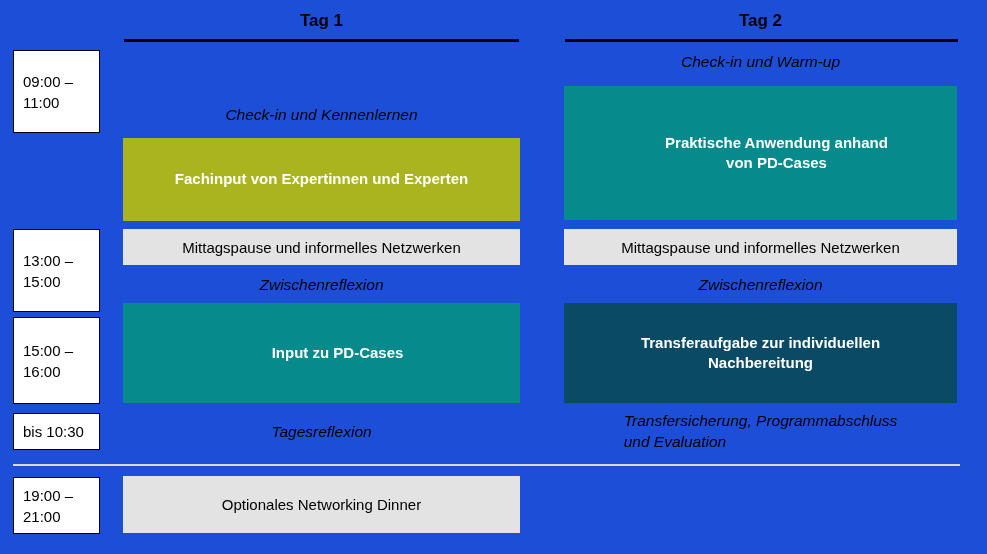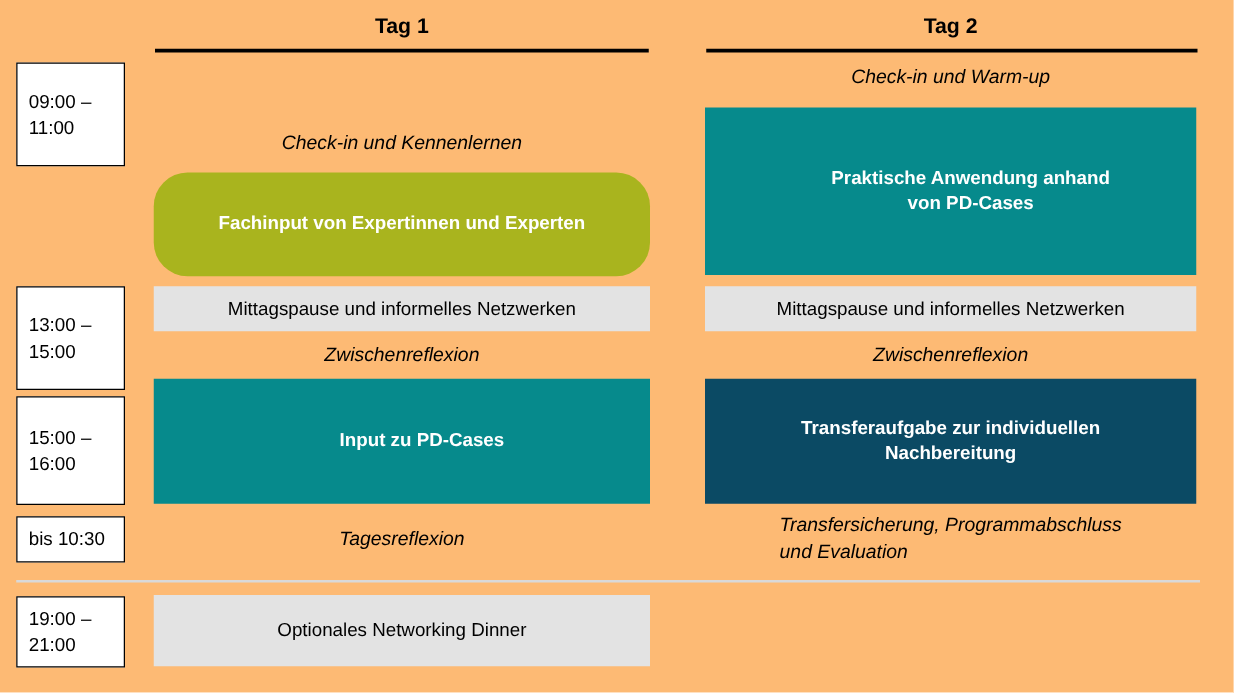--- a/index.html
+++ b/index.html
@@ -1,20 +1,20 @@
 <!DOCTYPE html>
 <html><head>
 <meta charset="utf-8">
 <style>
   html, body { margin: 0; padding: 0; background: #ffffff; }
   .canvas {
     position: relative;
     width: 987px;
     height: 554px;
-    background: #fdba74;
+    background: #1d4ed8;
     font-family: "Liberation Sans", "DejaVu Sans", sans-serif;
     color: #000000;
     overflow: hidden;
   }
   .abs { position: absolute; box-sizing: border-box; }
 
   
   .day-title {
     font-size: 17px;
     font-weight: bold;
@@ -97,21 +97,21 @@
   <div class="abs time-box" style="top:229px; height:83px;">13:00 –
 15:00</div>
   <div class="abs time-box" style="top:317px; height:87px;">15:00 –
 16:00</div>
   <div class="abs time-box" style="top:413px; height:37px;">bis 10:30</div>
   <div class="abs time-box" style="top:477px; height:57px;">19:00 –
 21:00</div>
 
   <div class="abs italic-label col1" style="top:100px; height:30px;">Check-in und Kennenlernen</div>
 
-  <div class="abs block olive col1" style="top:138px; height:83px;border-radius:27px;">
+  <div class="abs block olive col1" style="top:138px; height:83px;">
     <div class="bold">Fachinput von Expertinnen und Experten</div>
   </div>
 
   <div class="abs gray-row col1" style="top:229px; height:36px;">Mittagspause und informelles Netzwerken</div>
 
   <div class="abs italic-label col1" style="top:270px; height:30px;">Zwischenreflexion</div>
 
   <div class="abs block teal col1" style="top:303px; height:100px;">
     <div class="bold">Input zu PD-Cases</div>
   </div>

